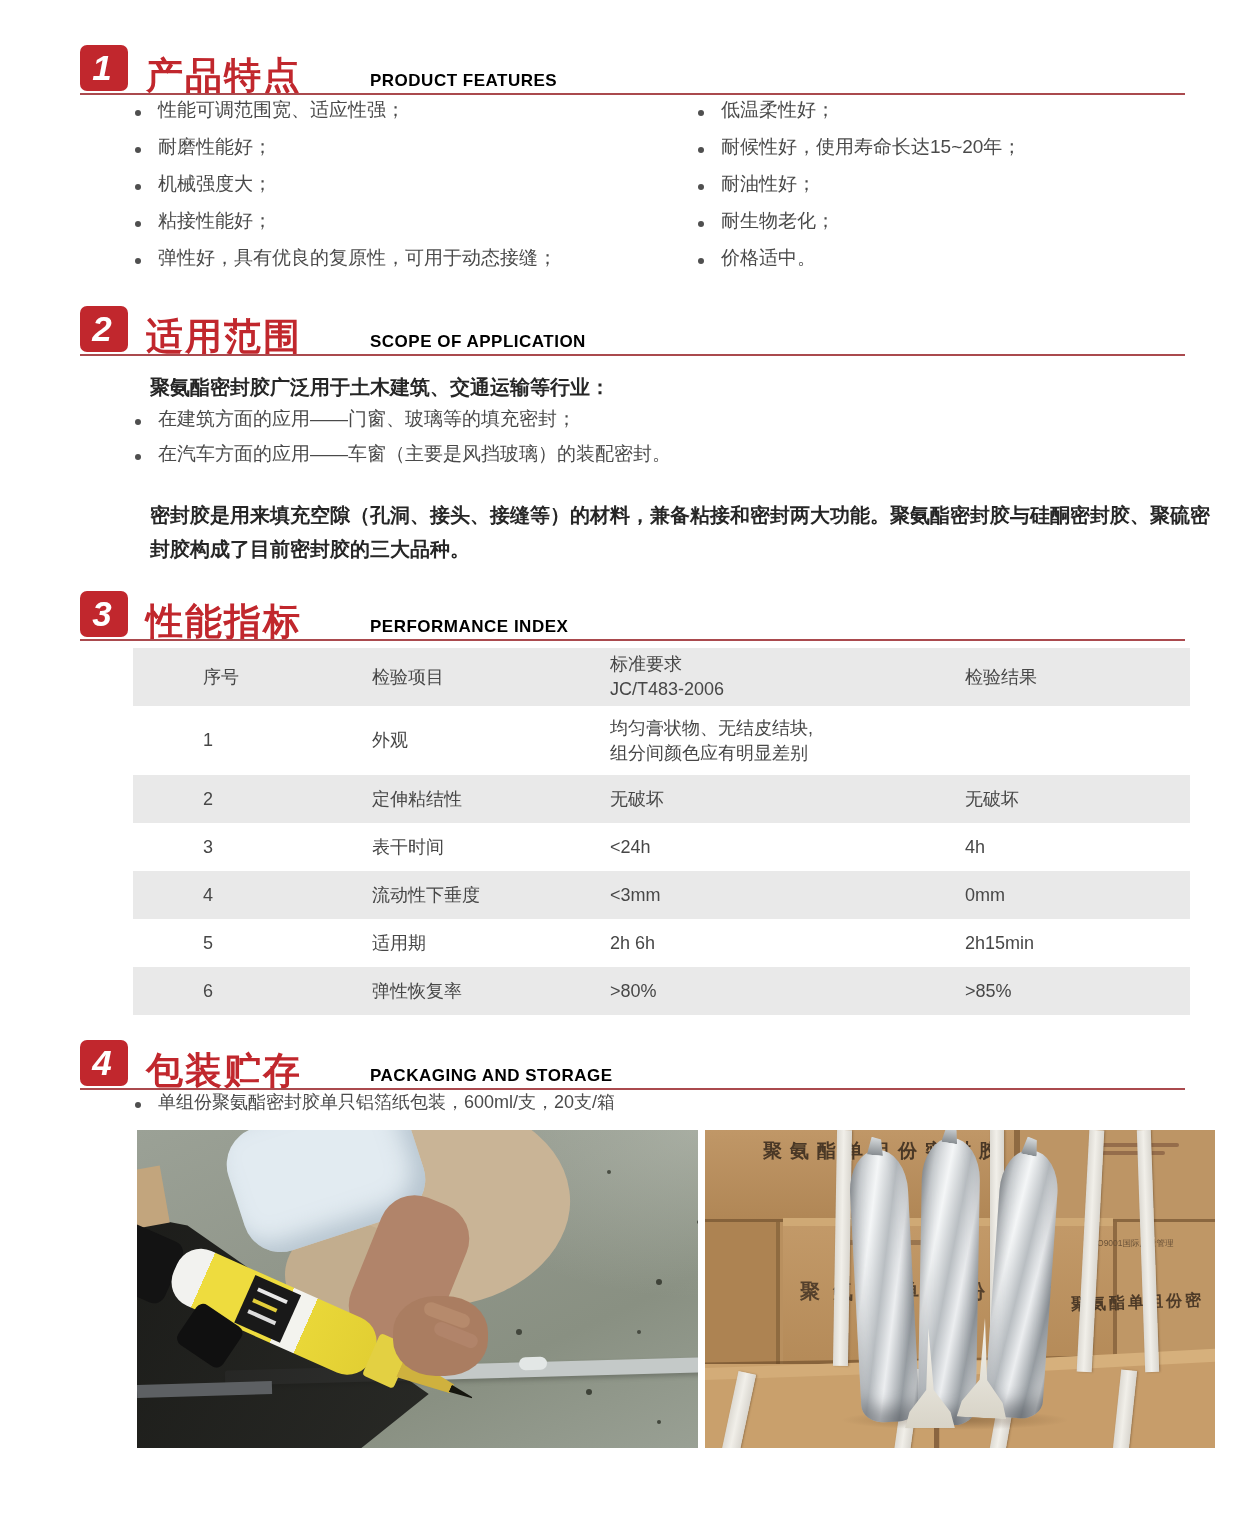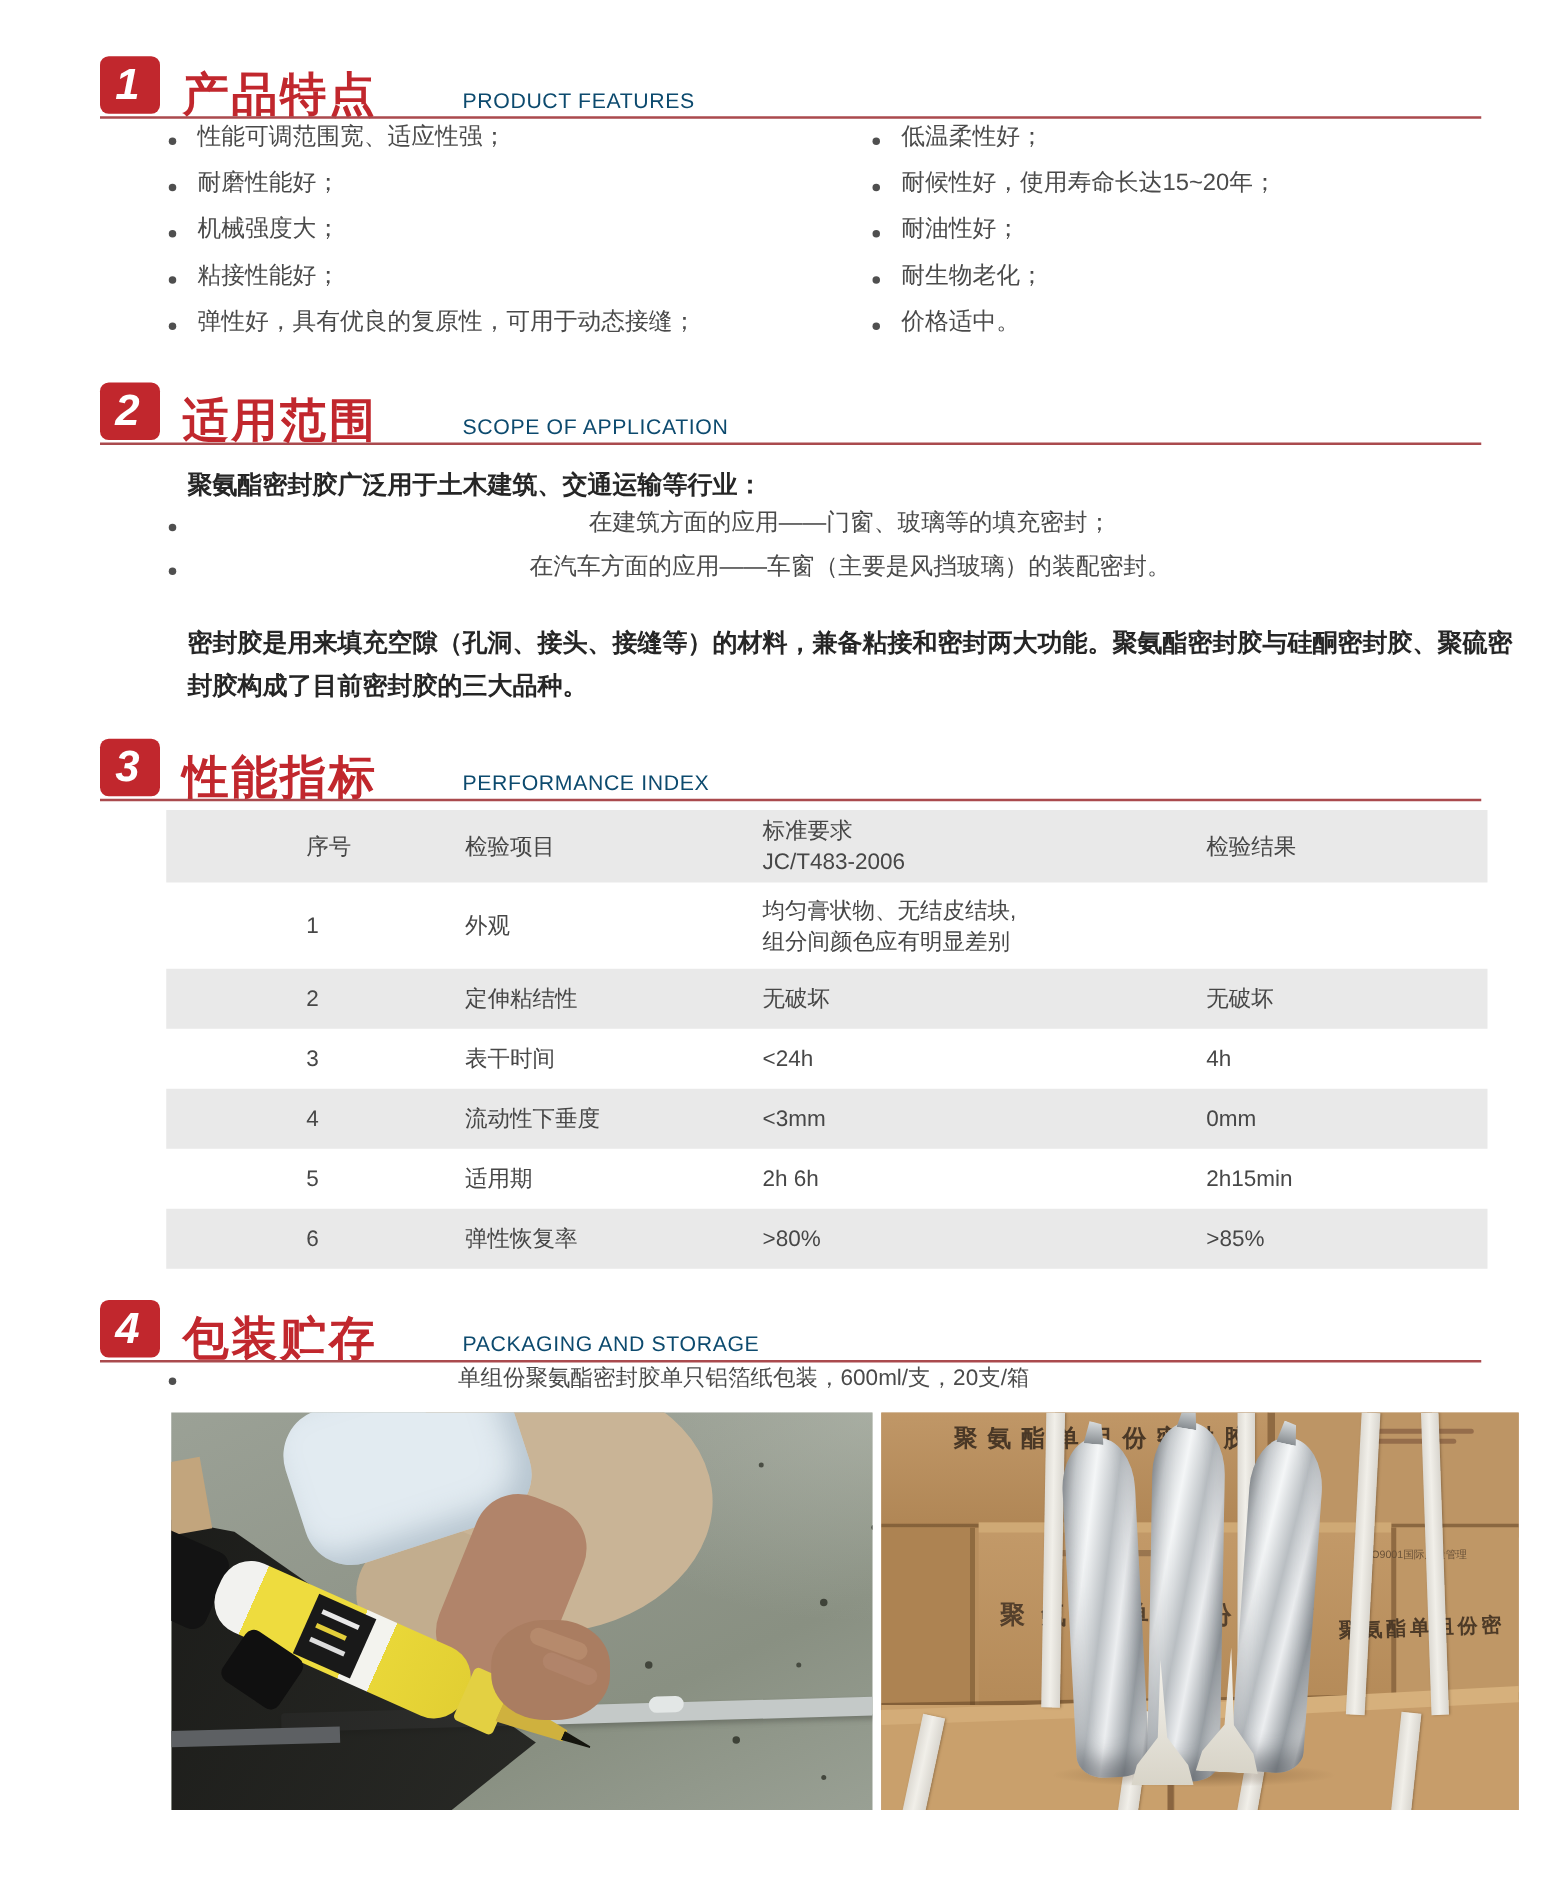--- a/index.html
+++ b/index.html
@@ -8,39 +8,39 @@
   .page { position:relative; width:1250px; height:1513px; background:#ffffff; overflow:hidden; }
   .abs { position:absolute; }
 
   
   .sec-header { position:absolute; left:80px; width:1105px; height:47px; }
   .sec-num { position:absolute; left:0; top:0; width:48px; height:46px; background:#c1272d;
              border-radius:7px; color:#fff; font-size:35px; font-weight:bold; font-style:italic;
              display:flex; align-items:center; justify-content:center; padding-right:4px; }
   .sec-title { position:absolute; left:66px; bottom:-2px; font-size:37px; font-weight:bold;
                color:#c1272d; letter-spacing:2px; line-height:1; }
-  .sec-sub { position:absolute; bottom:1px; font-size:17px; font-weight:normal; color:#0c4a6e; letter-spacing:0.5px; }
+  .sec-sub { position:absolute; bottom:1px; font-size:17px; font-weight:bold; color:#000000; letter-spacing:0.5px; }
   .sec-rule { position:absolute; left:0; bottom:-3px; width:1105px; height:2px; background:#aa4a4e; }
 
   
   ul.blist { list-style:none; }
   li.b { position:relative; padding-left:26px; font-size:19px; color:#4a4a4a; }
   li.b::before { content:""; position:absolute; left:3px; top:11px; width:6px; height:6px;
                  border-radius:50%; background:#4f4f4f; }
   .s1 li.b { margin-bottom:15px; line-height:22px; }
-  .s2 li.b { margin-bottom:13px; line-height:22px; font-size:19px;text-align:center; }
+  .s2 li.b { margin-bottom:13px; line-height:22px; font-size:19px; }
   .bold-line { font-size:20px; font-weight:bold; color:#262626; }
   .bold-para { font-size:20px; font-weight:bold; color:#262626; line-height:34px; }
 
   
   .ptable { position:absolute; left:133px; top:648px; width:1057px; }
   .trow { display:grid; grid-template-columns:239px 238px 355px 1fr; align-items:center; }
   .trow.gray { background:#e9e9e9; }
   .tc { font-size:18px; color:#474747; white-space:pre-line; line-height:25px; }
-  .tc.c1 { padding-left:112px; }
+  .tc.c1 { padding-left:70px; }
   .h58 { height:58px; } .h69 { height:69px; } .h48 { height:48px; }
 
   
   .photo { position:absolute; top:1130px; height:318px; overflow:hidden; }
   .photo * { position:absolute; }
   .photo-left { left:137px; width:561px;
      background:linear-gradient(155deg,#9ba196 0%,#90968a 40%,#899082 70%,#99a094 100%); }
   .photo-right { left:705px; width:510px; background:#b9905f; }
 
   

